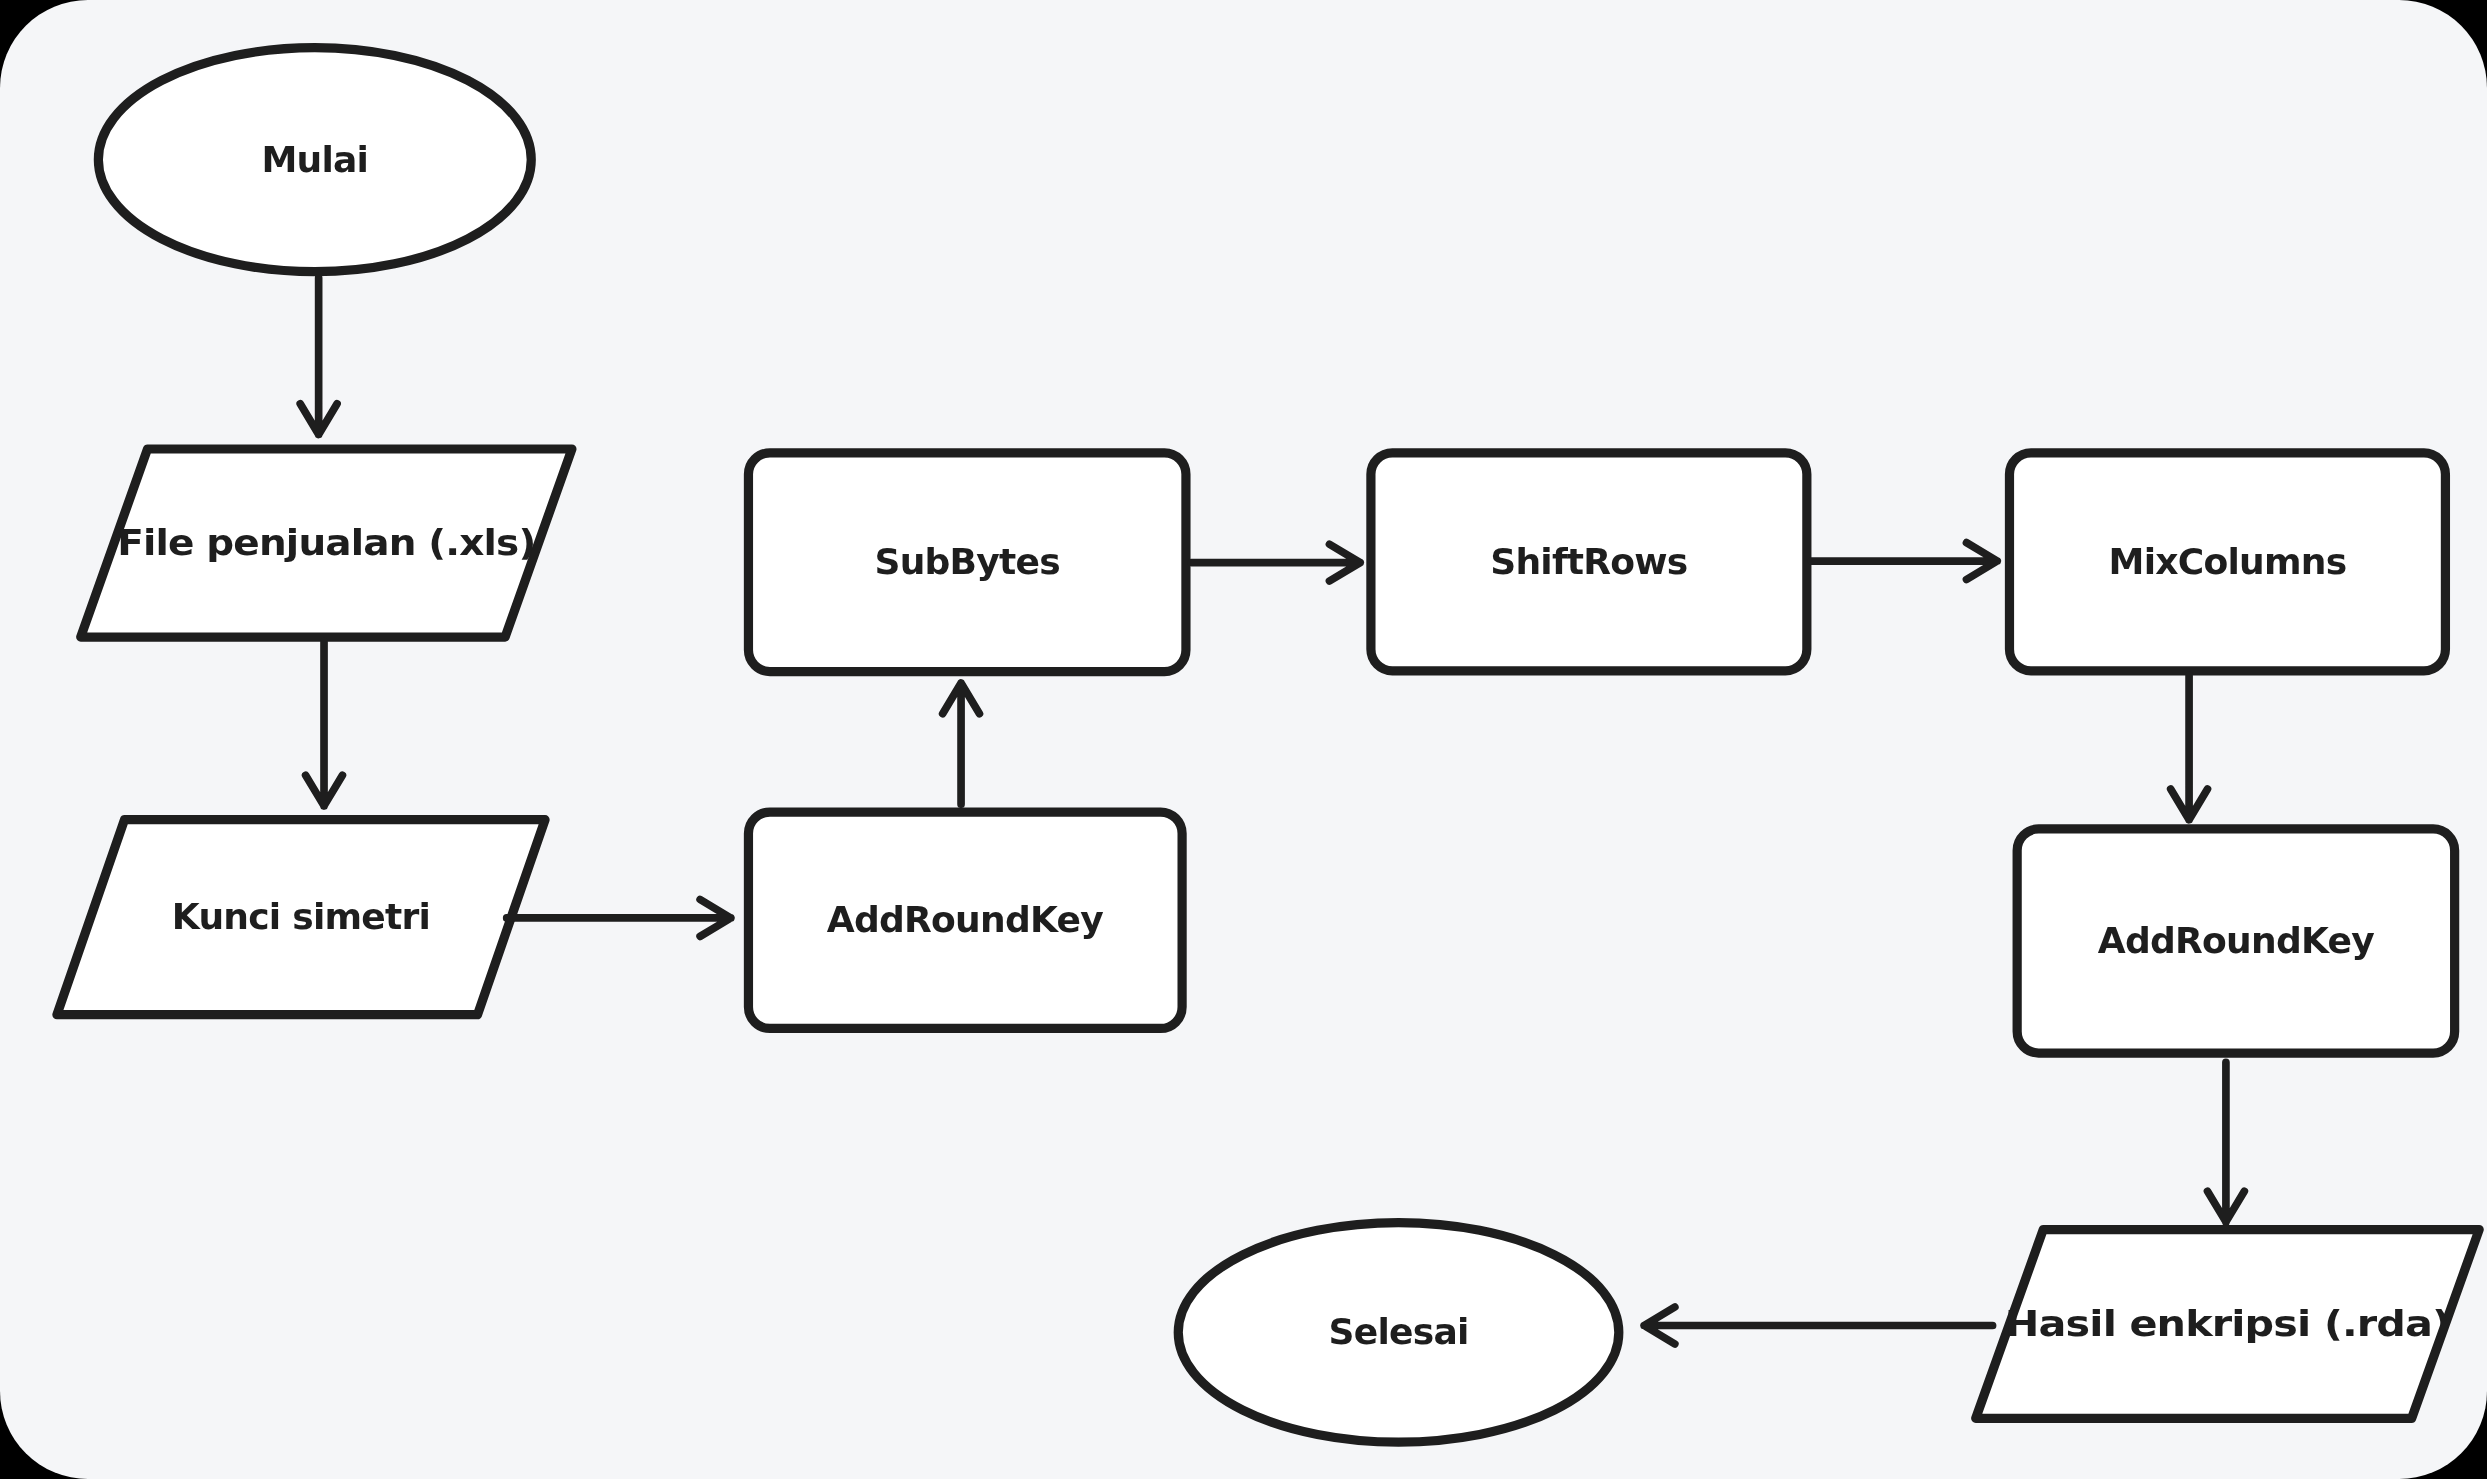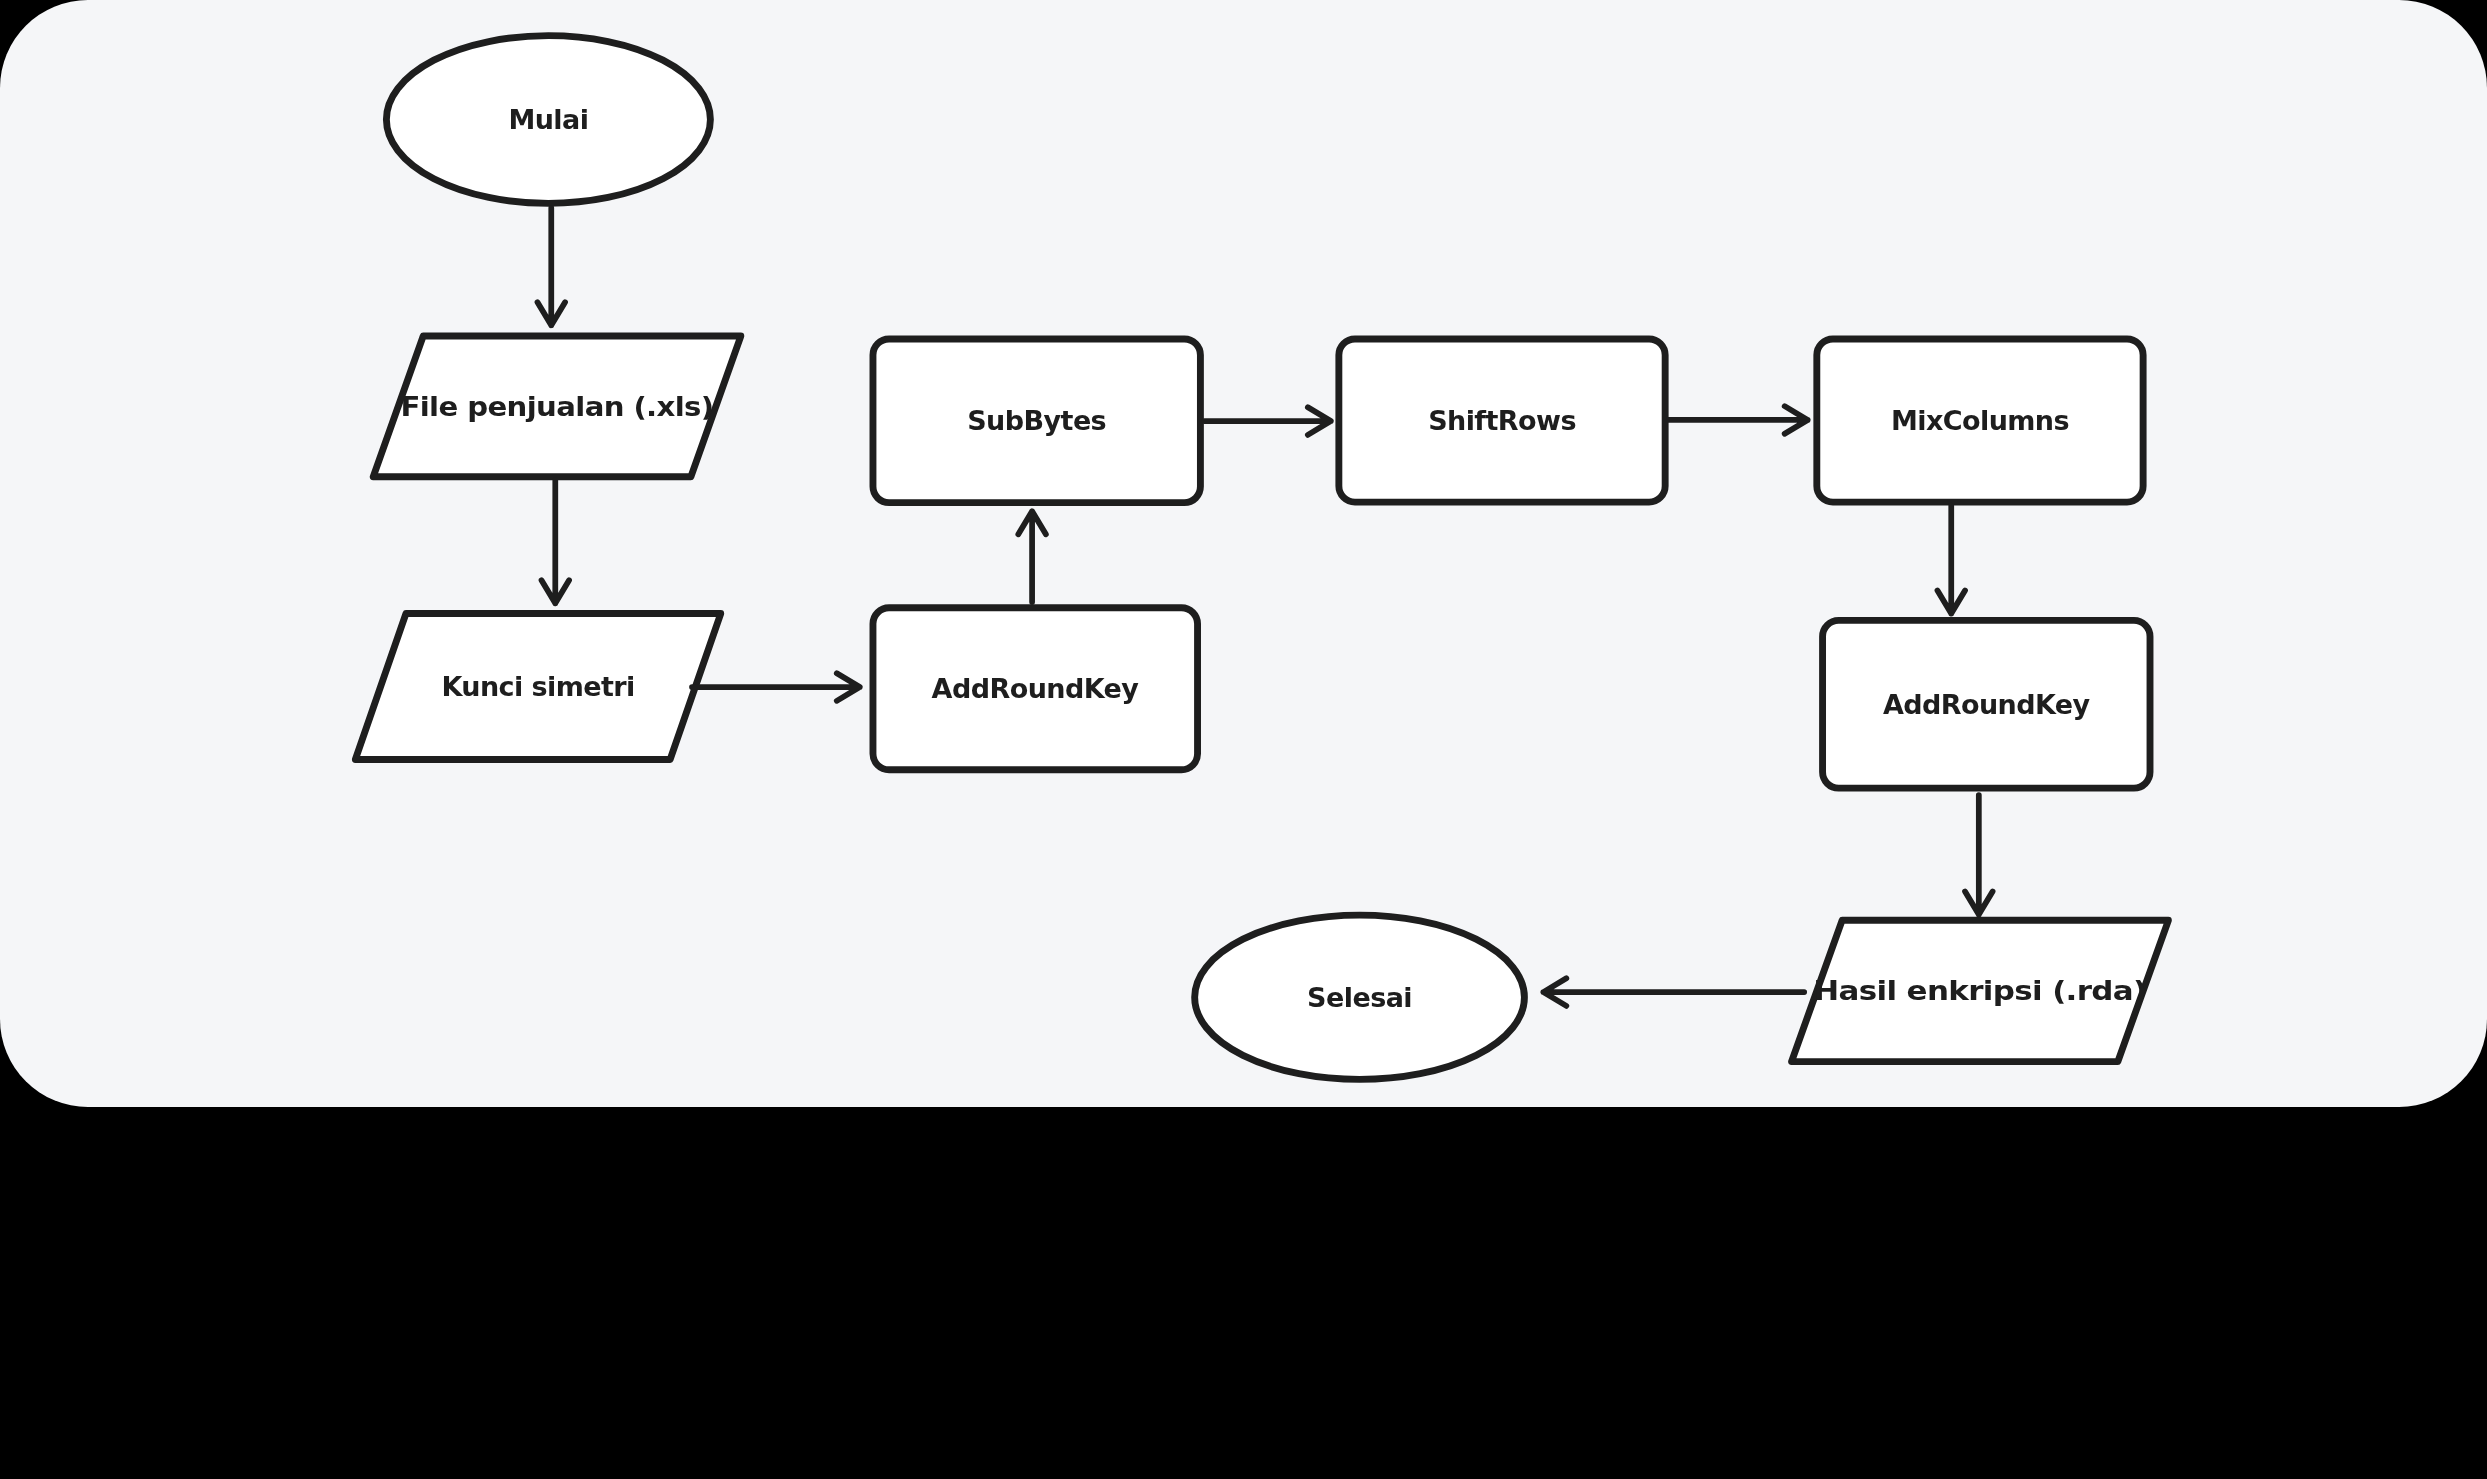--- a/index.html
+++ b/index.html
@@ -8,21 +8,21 @@
     width: 2487px;
     height: 1479px;
     background: #000000;
     overflow: hidden;
     font-family: "DejaVu Sans", "Liberation Sans", sans-serif;
   }
   .canvas {
     position: absolute;
     inset: 0;
     width: 2487px;
-    height: 1107px;
+    height: 1479px;
     background: #f5f6f8;
     border-radius: 88px;
   }
   svg { display: block; width: 100%; height: 100%; }
   .shape {
     fill: #ffffff;
     stroke: #1e1e1e;
     stroke-width: 12;
     stroke-linejoin: round;
   }

